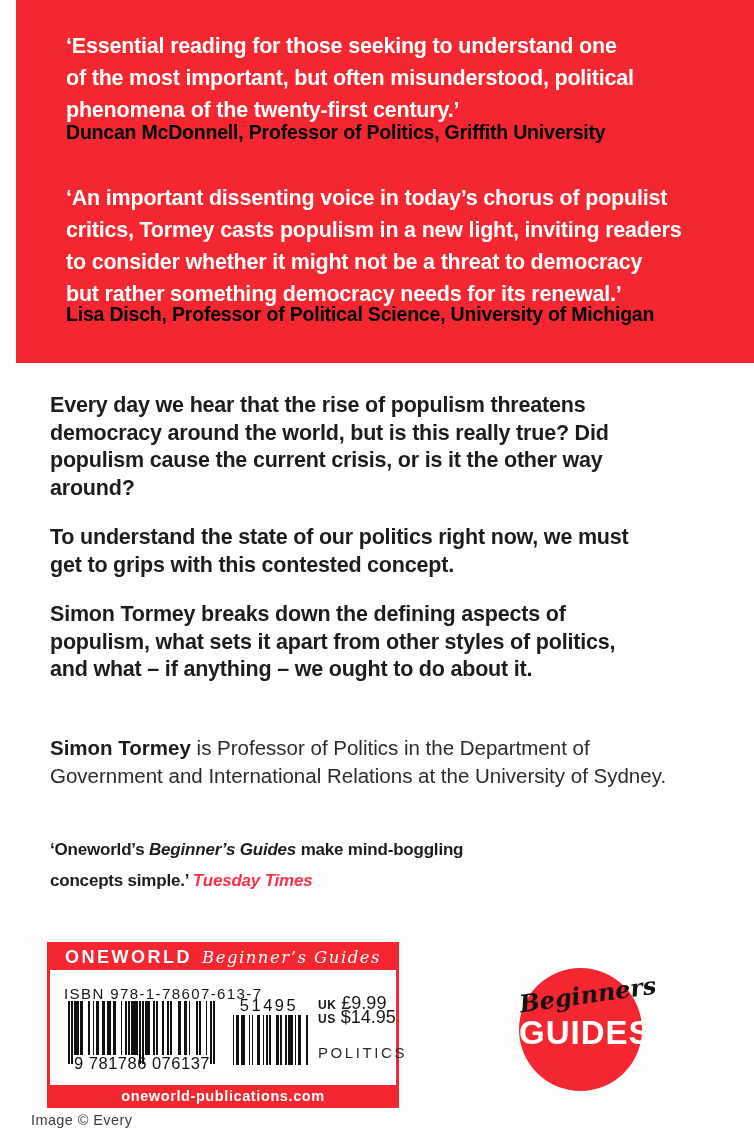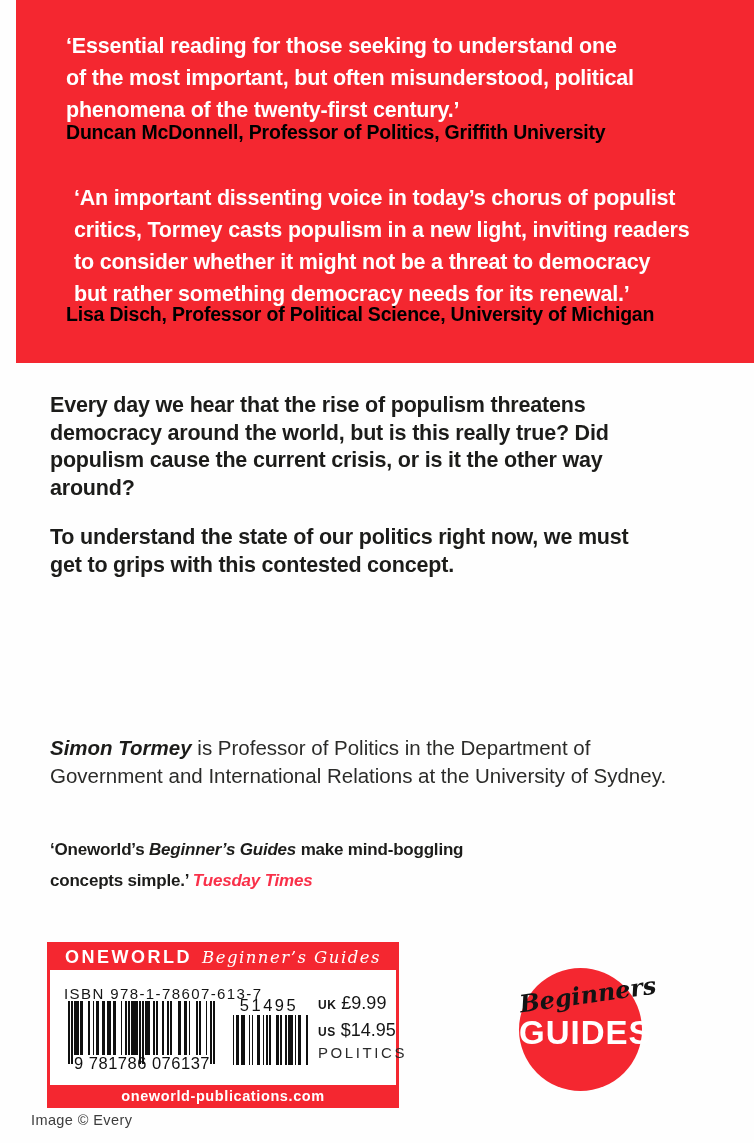--- a/index.html
+++ b/index.html
@@ -10,27 +10,27 @@
   .cover{
     position:relative;width:754px;height:1143px;background:#fefefe;
     font-family:"Liberation Sans","DejaVu Sans",sans-serif;overflow:hidden;
   }
   .red-block{position:absolute;left:16px;top:0;width:754px;height:363px;background:var(--red);}
   .txt{position:absolute;white-space:pre;margin:0;}
   .q{font-weight:bold;color:#ffffff;font-size:21.5px;line-height:32px;letter-spacing:-0.2px;}
   .attr{font-weight:bold;color:#000000;font-size:19.5px;letter-spacing:-0.2px;}
   .bp{font-weight:bold;color:var(--ink);font-size:21.5px;line-height:27.5px;letter-spacing:-0.2px;}
   .bio{font-weight:400;color:#2b2b29;font-size:20.5px;line-height:28px;letter-spacing:0px;}
-  .bio .b{font-weight:bold;color:var(--ink);font-style:italic;}
+  .bio .b{font-weight:bold;color:var(--ink);}
   .sq{font-weight:bold;color:var(--ink);font-size:17px;line-height:31px;letter-spacing:-0.2px;}
   .sq .bi{font-style:italic;}
   .sq .src{font-style:italic;color:#f93049;}
   #q1{left:50px;top:30px;}
   #attr1{left:50px;top:121px;}
-  #q2{left:50px;top:182px;margin-left:8px;}
+  #q2{left:50px;top:182px;}
   #attr2{left:50px;top:303px;}
   #p1{left:50px;top:392px;}
   #p2{left:50px;top:524px;}
   #p3{left:50px;top:601px;}
   #bio{left:50px;top:734px;}
   #sq{left:50px;top:834px;}
 
   
   .imprint{
     position:absolute;left:47px;top:942px;width:352px;height:166px;
@@ -43,21 +43,21 @@
   .pub{color:#fff;font-weight:bold;font-size:18px;letter-spacing:2.5px;}
   .series-name{color:#fff;font-style:italic;font-family:"DejaVu Serif","Liberation Serif",serif;font-size:16.5px;letter-spacing:1.5px;}
   .isbn{position:absolute;left:14px;top:40px;font-size:15px;letter-spacing:1.4px;color:#151515;}
   .bars{position:absolute;display:flex;align-items:flex-start;}
   #bars-main{left:18px;top:56px;}
   #bars-supp{left:181px;top:70px;}
   .ean-digits{position:absolute;left:8px;top:109px;width:168px;text-align:center;font-size:16.5px;letter-spacing:0.5px;color:#111;}
   .supp-digits{position:absolute;left:178px;top:51px;width:82px;text-align:center;font-size:16.5px;letter-spacing:2.5px;color:#111;}
   .price-row{position:absolute;left:268px;display:flex;align-items:baseline;gap:5px;color:#161616;}
   #uk-row{top:48px;}
-  #us-row{top:75px;text-align:right;}
+  #us-row{top:62px;text-align:right;}
   .cur{font-size:12px;font-weight:bold;letter-spacing:0.5px;}
   .amt{font-size:18px;font-weight:400;}
   .category{position:absolute;left:268px;top:99px;font-size:15px;letter-spacing:2.6px;color:#2a2a2a;}
   .imprint-footer{
     position:absolute;left:-1px;right:-1px;bottom:-1px;height:21px;background:var(--red);
     display:flex;align-items:center;justify-content:center;
     color:#fff;font-weight:bold;font-size:14.5px;letter-spacing:0.6px;
   }
 
   
@@ -89,20 +89,23 @@
 but rather something democracy needs for its renewal.’</p>
     <p id="attr2" class="txt attr">Lisa Disch, Professor of Political Science, University of Michigan</p>
   </div>
 
   <p id="p1" class="txt bp">Every day we hear that the rise of populism threatens
 democracy around the world, but is this really true? Did
 populism cause the current crisis, or is it the other way
 around?</p>
   <p id="p2" class="txt bp">To understand the state of our politics right now, we must
 get to grips with this contested concept.</p>
+  <p id="p3" class="txt bp">Simon Tormey breaks down the defining aspects of
+populism, what sets it apart from other styles of politics,
+and what – if anything – we ought to do about it.</p>
 
   <p id="bio" class="txt bio"><span class="b">Simon Tormey</span><span> is Professor of Politics in the Department of
 Government and International Relations at the University of Sydney.</span></p>
 
   <p id="sq" class="txt sq"><span>‘Oneworld’s </span><span class="bi">Beginner’s Guides</span><span> make mind-boggling
 concepts simple.’ </span><span class="src">Tuesday Times</span></p>
 
   <div class="imprint">
     <div class="imprint-header">
       <span class="pub">ONEWORLD</span>

